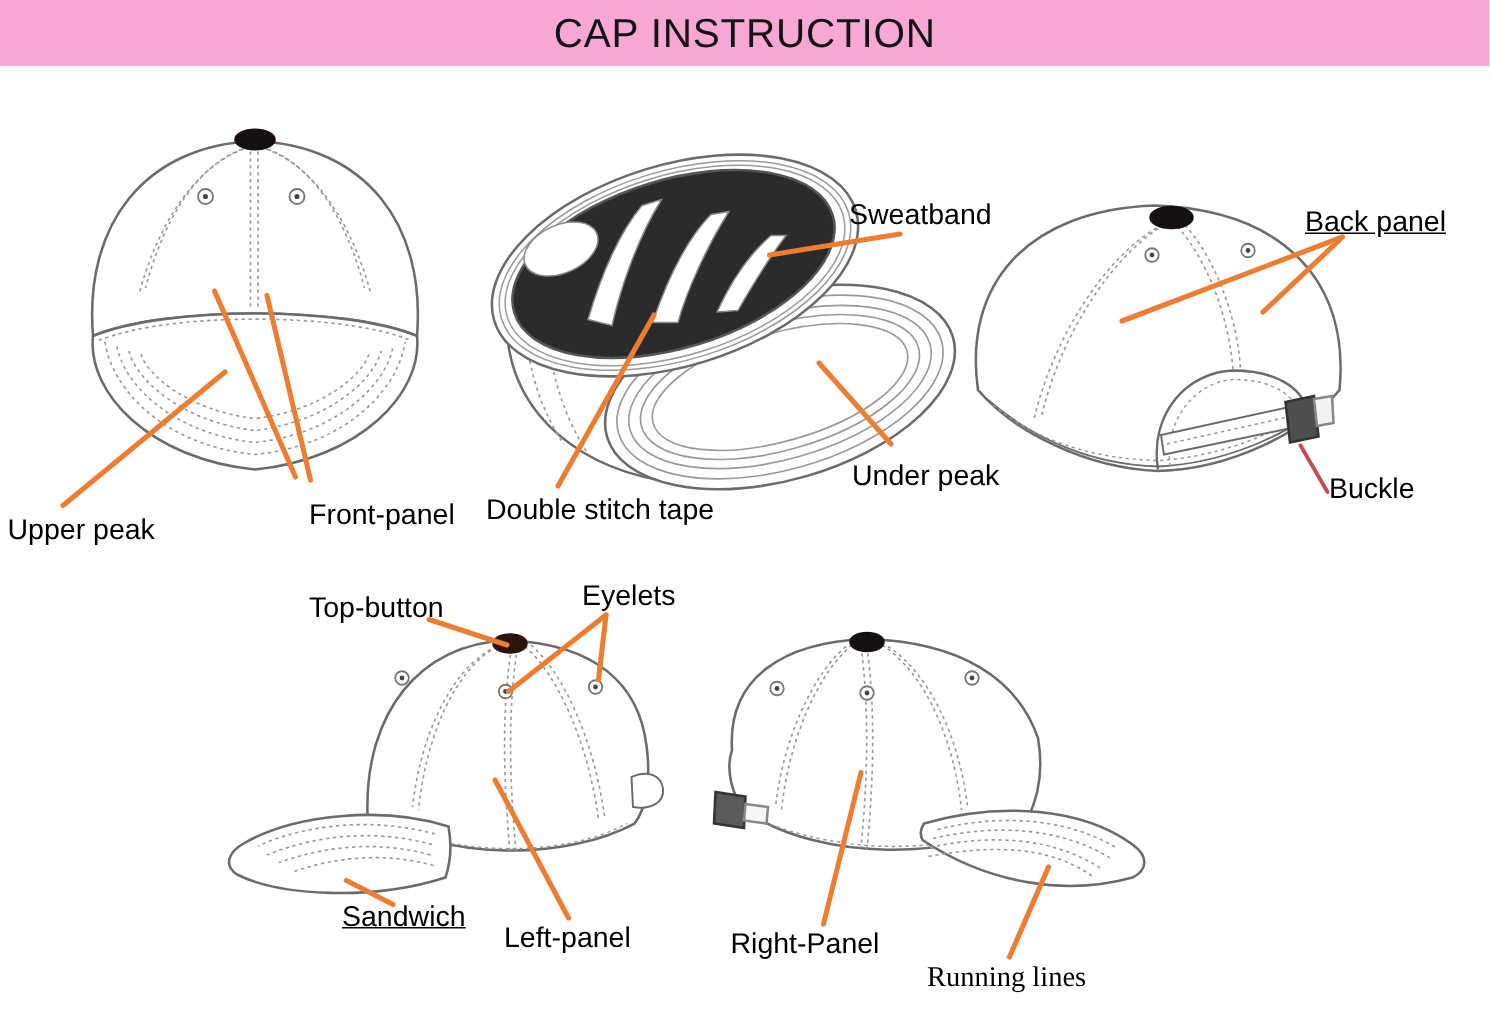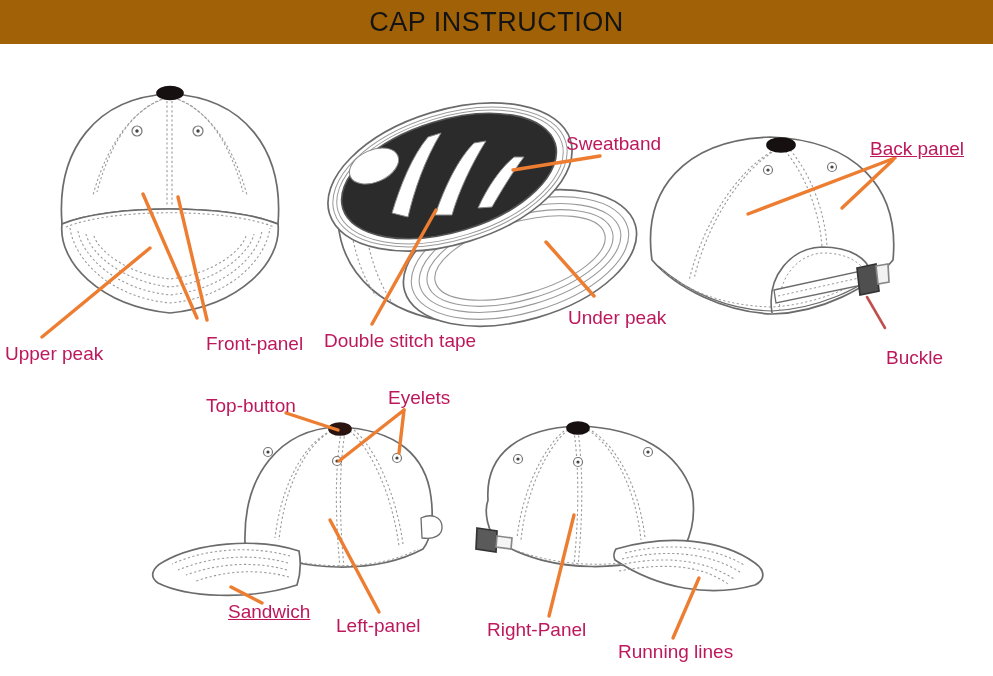--- a/index.html
+++ b/index.html
@@ -3,29 +3,29 @@
 <meta charset="utf-8">
 <style>
   html,body{margin:0;padding:0;}
   body{
     width:993px;height:676px;position:relative;overflow:hidden;
     background:#ffffff;
     font-family:"Liberation Sans", sans-serif;
   }
   .title-bar{
     position:absolute;left:0;top:0;width:993px;height:44px;
-    background:#a16207;
+    background:#f9a8d4;
     display:flex;align-items:center;justify-content:center;
   }
   .title-text{
     font-size:27px;color:#141414;letter-spacing:.5px;
   }
   svg.diagram{position:absolute;left:0;top:0;}
   .label{
-    position:absolute;font-size:19px;color:#be185d;white-space:nowrap;
+    position:absolute;font-size:19px;color:#000000;white-space:nowrap;
     line-height:1.0;
   }
 </style>
 </head>
 <body>
 
 <svg class="diagram" width="993" height="676" viewBox="0 0 993 676">
 
   <g fill="none" stroke="#6b6b6b" stroke-width="1.7">
 
@@ -216,19 +216,19 @@
 <header class="title-bar">
   <span class="title-text">CAP INSTRUCTION</span>
 </header>
 
 <div class="label" style="left:5px;   top:344px;">Upper peak</div>
 <div class="label" style="left:167px; top:334px;margin-left:39px;">Front-panel</div>
 <div class="label" style="left:324px; top:331px;">Double stitch tape</div>
 <div class="label" style="left:566px; top:134px;">Sweatband</div>
 <div class="label" style="left:568px; top:308px;">Under peak</div>
 <div class="label" style="left:870px; top:139px;text-decoration:underline;">Back panel</div>
-<div class="label" style="left:886px; top:348px;">Buckle</div>
+<div class="label" style="left:886px; top:317px;">Buckle</div>
 <div class="label" style="left:206px; top:396px;">Top-button</div>
 <div class="label" style="left:388px; top:388px;">Eyelets</div>
 <div class="label" style="left:228px; top:602px;text-decoration:underline;">Sandwich</div>
 <div class="label" style="left:336px; top:616px;">Left-panel</div>
 <div class="label" style="left:487px; top:620px;">Right-Panel</div>
-<div class="label" style="left:618px; top:642px;">Running lines</div>
+<div class="label" style="left:618px; top:642px;font-family:Liberation Serif, serif;">Running lines</div>
 
 </body></html>

